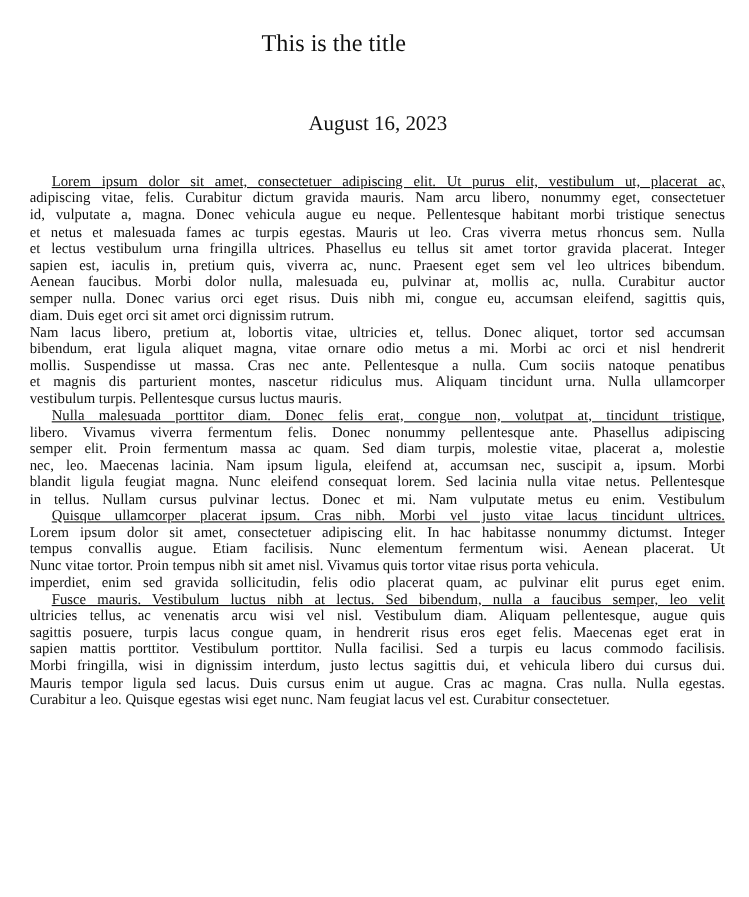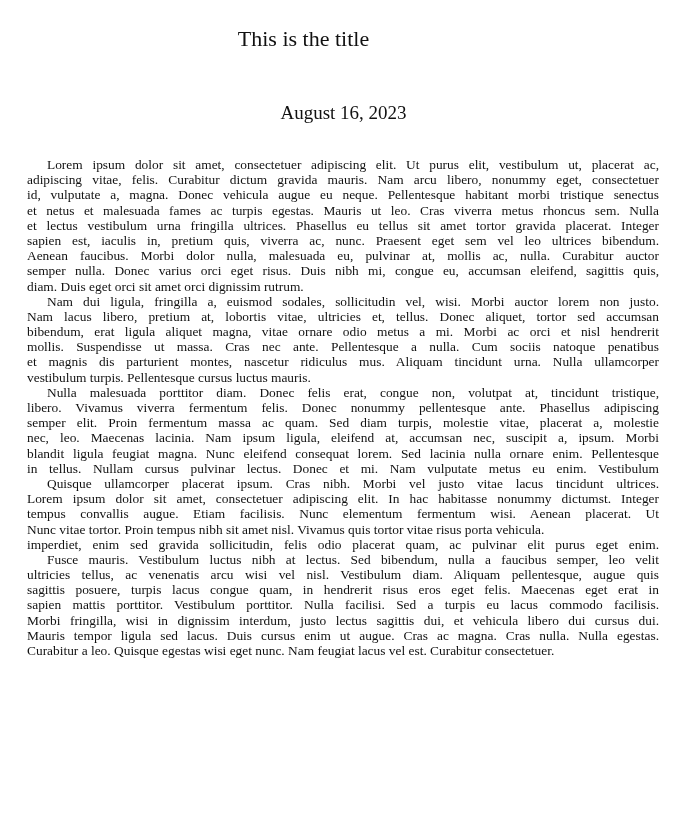--- a/index.html
+++ b/index.html
@@ -2,53 +2,52 @@
 <html><head>
 <meta charset="utf-8">
 <style>
   html,body{margin:0;padding:0;background:#fff;}
   body{width:681px;height:815px;position:relative;overflow:hidden;font-family:"DejaVu Serif","Liberation Serif",serif;color:#111;}
   .title{position:absolute;top:26px;left:0;width:607px;text-align:center;font-family:"Liberation Serif",serif;font-size:22px;}
   .date{position:absolute;top:102px;left:3px;width:681px;text-align:center;font-family:"Liberation Serif",serif;font-size:19px;}
   .body{position:absolute;top:157px;left:27px;width:632px;font-family:"Liberation Serif",serif;font-size:13.4px;line-height:15.2px;}
   .line{display:block;height:15.2px;white-space:nowrap;text-align:justify;text-align-last:justify;overflow:hidden;}
   .line.last{text-align-last:left;}
-  .line.first{padding-left:20px;}
+  .line.first{padding-left:20px;text-decoration:underline;}
 </style>
 </head>
 <body>
 
 <div class="title">This is the title</div>
 <div class="date">August 16, 2023</div>
 <div class="body" id="doc-body">
     <div>
       <span class="line first">Lorem ipsum dolor sit amet, consectetuer adipiscing elit. Ut purus elit, vestibulum ut, placerat ac,</span>
       <span class="line">adipiscing vitae, felis. Curabitur dictum gravida mauris. Nam arcu libero, nonummy eget, consectetuer</span>
       <span class="line">id, vulputate a, magna. Donec vehicula augue eu neque. Pellentesque habitant morbi tristique senectus</span>
       <span class="line">et netus et malesuada fames ac turpis egestas. Mauris ut leo. Cras viverra metus rhoncus sem. Nulla</span>
       <span class="line">et lectus vestibulum urna fringilla ultrices. Phasellus eu tellus sit amet tortor gravida placerat. Integer</span>
       <span class="line">sapien est, iaculis in, pretium quis, viverra ac, nunc. Praesent eget sem vel leo ultrices bibendum.</span>
       <span class="line">Aenean faucibus. Morbi dolor nulla, malesuada eu, pulvinar at, mollis ac, nulla. Curabitur auctor</span>
       <span class="line">semper nulla. Donec varius orci eget risus. Duis nibh mi, congue eu, accumsan eleifend, sagittis quis,</span>
       <span class="line last">diam. Duis eget orci sit amet orci dignissim rutrum.</span>
     </div>
     <div>
-      <span class="line first">Nam dui ligula, fringilla a, euismod sodales, sollicitudin vel, wisi. Morbi auctor lorem non justo.</span>
       <span class="line">Nam lacus libero, pretium at, lobortis vitae, ultricies et, tellus. Donec aliquet, tortor sed accumsan</span>
       <span class="line">bibendum, erat ligula aliquet magna, vitae ornare odio metus a mi. Morbi ac orci et nisl hendrerit</span>
       <span class="line">mollis. Suspendisse ut massa. Cras nec ante. Pellentesque a nulla. Cum sociis natoque penatibus</span>
       <span class="line">et magnis dis parturient montes, nascetur ridiculus mus. Aliquam tincidunt urna. Nulla ullamcorper</span>
       <span class="line last">vestibulum turpis. Pellentesque cursus luctus mauris.</span>
     </div>
     <div>
       <span class="line first">Nulla malesuada porttitor diam. Donec felis erat, congue non, volutpat at, tincidunt tristique,</span>
       <span class="line">libero. Vivamus viverra fermentum felis. Donec nonummy pellentesque ante. Phasellus adipiscing</span>
       <span class="line">semper elit. Proin fermentum massa ac quam. Sed diam turpis, molestie vitae, placerat a, molestie</span>
       <span class="line">nec, leo. Maecenas lacinia. Nam ipsum ligula, eleifend at, accumsan nec, suscipit a, ipsum. Morbi</span>
-      <span class="line">blandit ligula feugiat magna. Nunc eleifend consequat lorem. Sed lacinia nulla ornare enim. Pellentesque</span>
+      <span class="line">blandit ligula feugiat magna. Nunc eleifend consequat lorem. Sed lacinia nulla vitae netus. Pellentesque</span>
       <span class="line">in tellus. Nullam cursus pulvinar lectus. Donec et mi. Nam vulputate metus eu enim. Vestibulum</span>
     </div>
     <div>
       <span class="line first">Quisque ullamcorper placerat ipsum. Cras nibh. Morbi vel justo vitae lacus tincidunt ultrices.</span>
       <span class="line">Lorem ipsum dolor sit amet, consectetuer adipiscing elit. In hac habitasse nonummy dictumst. Integer</span>
       <span class="line">tempus convallis augue. Etiam facilisis. Nunc elementum fermentum wisi. Aenean placerat. Ut</span>
       <span class="line last">Nunc vitae tortor. Proin tempus nibh sit amet nisl. Vivamus quis tortor vitae risus porta vehicula.</span>
       <span class="line">imperdiet, enim sed gravida sollicitudin, felis odio placerat quam, ac pulvinar elit purus eget enim.</span>
     </div>
     <div>

